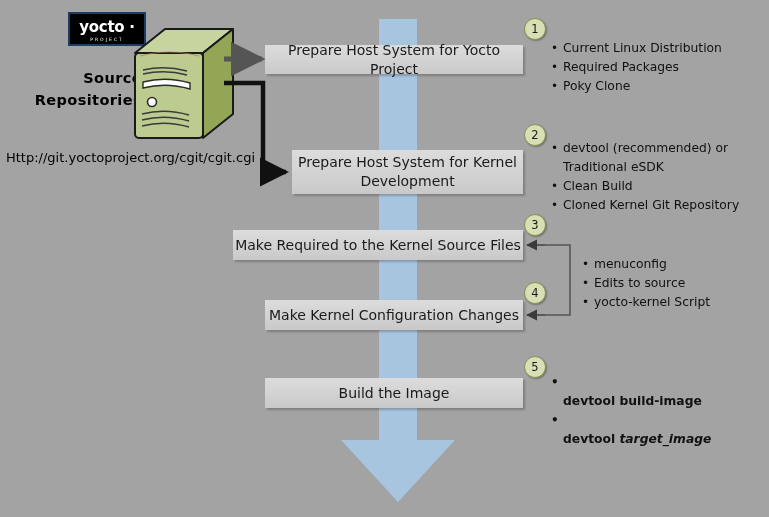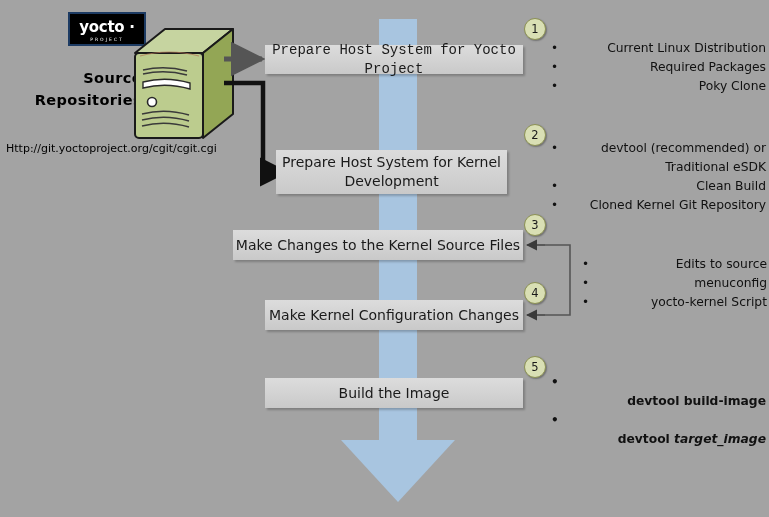--- a/index.html
+++ b/index.html
@@ -48,22 +48,22 @@
   #source-label {
     left: 30px; top: 68px; width: 112px;
     text-align: right;
     font-size: 14.5px;
     font-weight: bold;
     color: #000000;
     letter-spacing: 0.4px;
     line-height: 1.5;
   }
   #source-url {
-    left: 6px; top: 142px;
-    font-size: 11px;
+    left: 6px; top: 150px;
+    font-size: 13px;
     color: #000000;
     white-space: nowrap;
   }
 
   
   #server { left: 132px; top: 26px; width: 104px; height: 118px; }
 
   
   #blue-shaft {
     left: 379px; top: 19px; width: 38px; height: 427px;
@@ -79,22 +79,22 @@
     box-shadow: 1.5px 1.5px 2px rgba(0,0,0,0.22);
     color: #1a1a1a;
     font-size: 14px;
     display: flex;
     align-items: center;
     justify-content: center;
     text-align: center;
     line-height: 1.35;
     box-sizing: border-box;
   }
-  #box-1 { left: 265px; top: 45px;  width: 258px; height: 29px; font-family: Liberation Mono, monospace; }
-  #box-2 { left: 276px; top: 150px; width: 231px; height: 44px; }
+  #box-1 { left: 265px; top: 45px;  width: 258px; height: 29px; }
+  #box-2 { left: 292px; top: 150px; width: 231px; height: 44px; }
   #box-3 { left: 233px; top: 230px; width: 290px; height: 30px; }
   #box-4 { left: 265px; top: 300px; width: 258px; height: 30px; text-align: right; }
   #box-5 { left: 265px; top: 378px; width: 258px; height: 30px; }
 
   
   .step-circle {
     width: 22px; height: 22px;
     border-radius: 50%;
     background: #d9dfb4;
     border: 1.4px solid #8c9154;
@@ -112,21 +112,20 @@
   #circle-4 { left: 524px; top: 282px; }
   #circle-5 { left: 524px; top: 356px; }
 
   
   .notes { font-size: 12.3px; color: #111111; line-height: 1.55; }
   .notes ul { margin: 0; padding: 0; list-style: none; }
   .notes li {
     position: relative;
     padding-left: 12px;
     white-space: pre-line;
-    text-align: right;
   }
   .notes li:before {
     content: "\2022";
     position: absolute;
     left: 0; top: 0;
     font-size: 12px;
   }
   #notes-1 { left: 551px; top: 39px;  width: 215px; }
   #notes-2 { left: 551px; top: 139px; width: 215px; }
   #notes-3 { left: 582px; top: 255px; width: 185px; }
@@ -195,21 +194,21 @@
 
     <path d="M 224 83 L 263 83 L 263 172 L 286 172" fill="none" stroke="#111111" stroke-width="4.5" marker-end="url(#arrow-black)"></path>
 
     <path d="M 533 245 L 570 245 L 570 315 L 533 315" fill="none" stroke="#555555" stroke-width="1.6"></path>
     <line x1="545" y1="245" x2="527" y2="245" stroke="#555555" stroke-width="1.6" marker-end="url(#arrow-dark-left)"></line>
     <line x1="545" y1="315" x2="527" y2="315" stroke="#555555" stroke-width="1.6" marker-end="url(#arrow-dark-left)"></line>
   </svg>
 
   <div class="abs pbox" id="box-1">Prepare Host System for Yocto Project</div>
   <div class="abs pbox" id="box-2">Prepare Host System for Kernel Development</div>
-  <div class="abs pbox" id="box-3">Make Changes to the Kernel Source Files</div>
+  <div class="abs pbox" id="box-3">Make Required to the Kernel Source Files</div>
   <div class="abs pbox" id="box-4">Make Kernel Configuration Changes</div>
   <div class="abs pbox" id="box-5">Build the Image</div>
 
   <div class="abs step-circle" id="circle-1">1</div>
   <div class="abs step-circle" id="circle-2">2</div>
   <div class="abs step-circle" id="circle-3">3</div>
   <div class="abs step-circle" id="circle-4">4</div>
   <div class="abs step-circle" id="circle-5">5</div>
 
   <div class="abs notes" id="notes-1">
@@ -223,22 +222,22 @@
   <div class="abs notes" id="notes-2">
     <ul>
       <li>devtool (recommended) or Traditional eSDK</li>
       <li>Clean Build</li>
       <li>Cloned Kernel Git Repository</li>
     </ul>
   </div>
 
   <div class="abs notes" id="notes-3">
     <ul>
+      <li>menuconfig</li>
       <li>Edits to source</li>
-      <li>menuconfig</li>
       <li>yocto-kernel Script</li>
     </ul>
   </div>
 
   <div class="abs notes" id="notes-5">
     <ul>
       <li>
         <span>devtool build-image</span>
       </li>
       <li>

